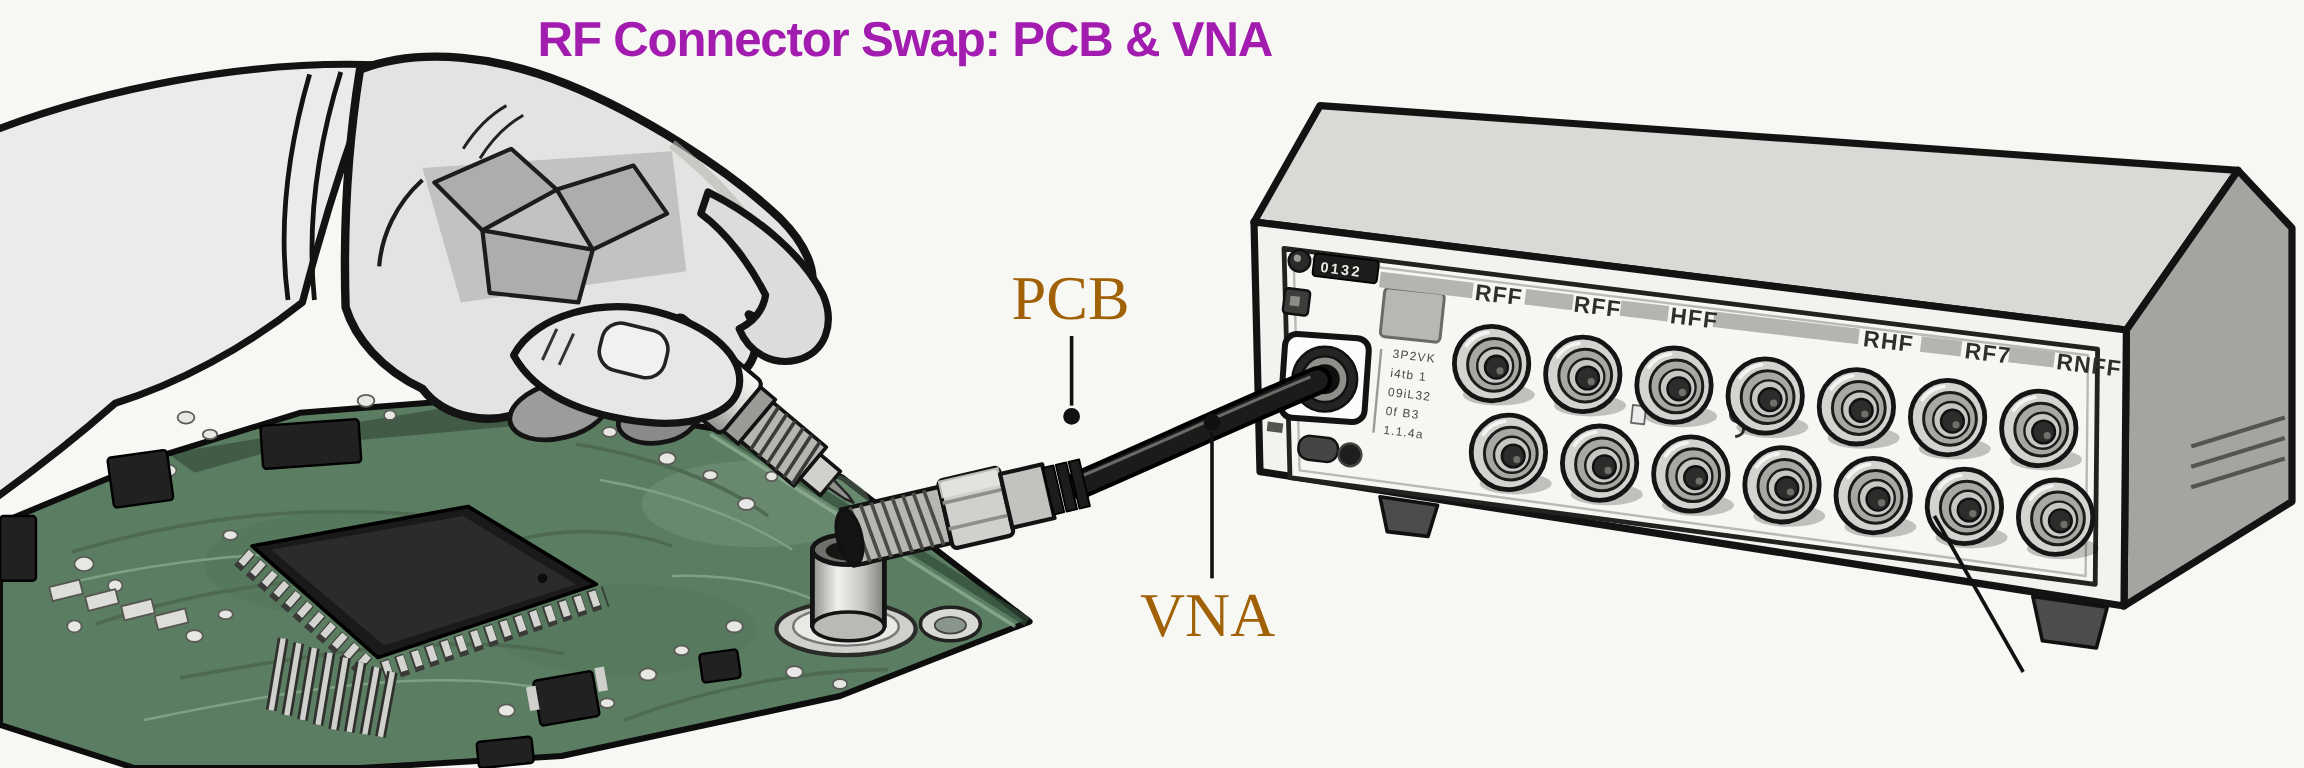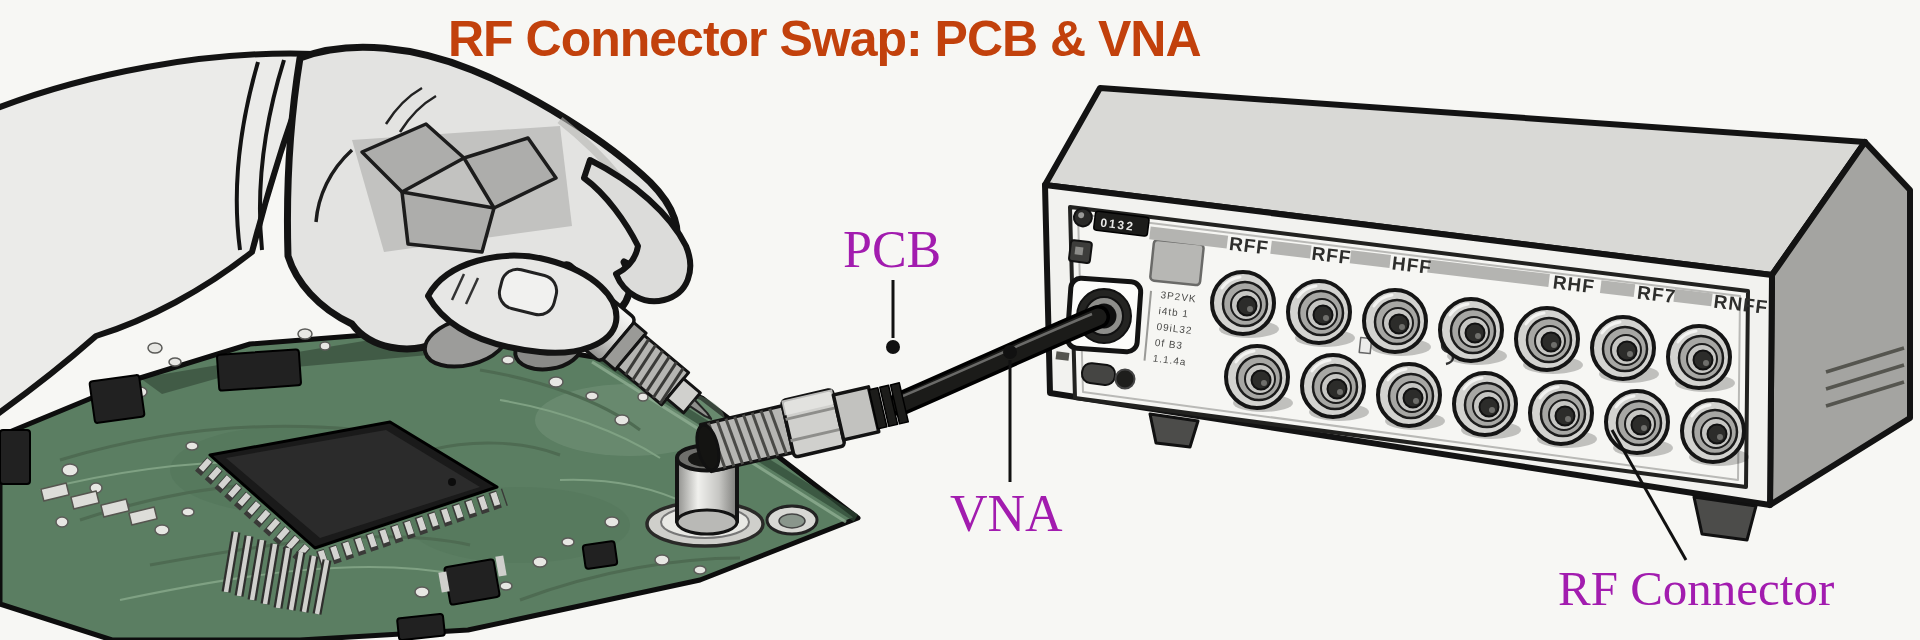--- a/index.html
+++ b/index.html
@@ -1,19 +1,19 @@
 <!DOCTYPE html>
 <html><head>
 <meta charset="utf-8">
 <style>
   html,body{margin:0;padding:0;background:#f7f7f4;}
   .canvas{position:relative;width:1920px;height:640px;overflow:hidden;background:#f7f7f4;font-family:"Liberation Sans",sans-serif;}
   .canvas svg{position:absolute;left:0;top:0;}
-  .page-title{position:absolute;left:448px;top:10px;font-family:"Liberation Sans",sans-serif;font-weight:bold;font-size:50px;letter-spacing:-1px;color:#c2410c;white-space:nowrap;}
-  .callout{position:absolute;font-family:"Liberation Serif",serif;color:#a21caf;white-space:nowrap;}
+  .page-title{position:absolute;left:448px;top:10px;font-family:"Liberation Sans",sans-serif;font-weight:bold;font-size:41px;letter-spacing:-1px;color:#a21caf;white-space:nowrap;}
+  .callout{position:absolute;font-family:"Liberation Serif",serif;color:#a16207;white-space:nowrap;}
   .callout.pcb{left:843px;top:220px;font-size:52px;}
   .callout.vna{left:950px;top:484px;font-size:52px;text-align:center;}
   .callout.rfc{left:1558px;top:560px;font-size:49px;}
   text{font-family:"Liberation Sans",sans-serif;}
   .port-label{font-size:19px;font-weight:bold;fill:#2e2e2c;letter-spacing:1px;}
   .badge-text{font-size:12px;font-weight:bold;fill:#e8e8e6;letter-spacing:2px;}
   .side-line{font-size:10px;fill:#4a4a48;letter-spacing:1px;}
 </style>
 </head>
 <body>
@@ -339,15 +339,14 @@
     <circle cx="893" cy="347" r="7" fill="#111"></circle>
     <circle cx="1010" cy="352" r="7" fill="#111"></circle>
     <line x1="1010" y1="360" x2="1010" y2="482" stroke="#111" stroke-width="3"></line>
     <line x1="1612" y1="430" x2="1686" y2="560" stroke="#111" stroke-width="3"></line>
   </g>
 </svg>
 
 <div class="page-title">RF Connector Swap: PCB &amp; VNA</div>
 <div class="callout pcb">PCB</div>
 <div class="callout vna">VNA</div>
-<div class="callout rfc">RF Connector</div>
 
 </div>
 
 </body></html>

